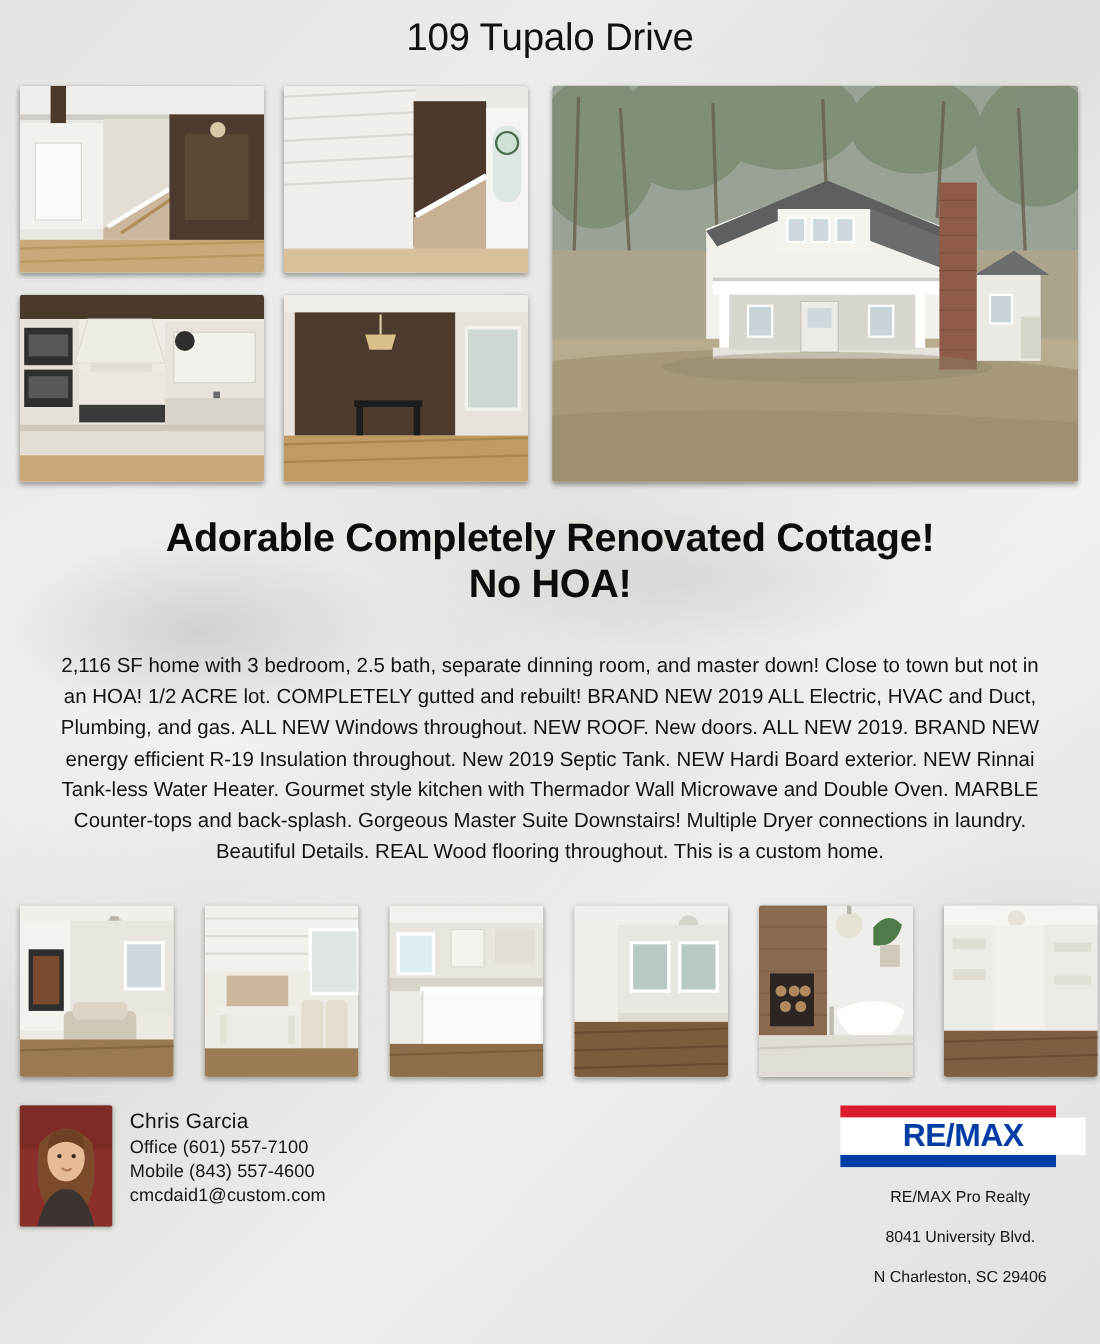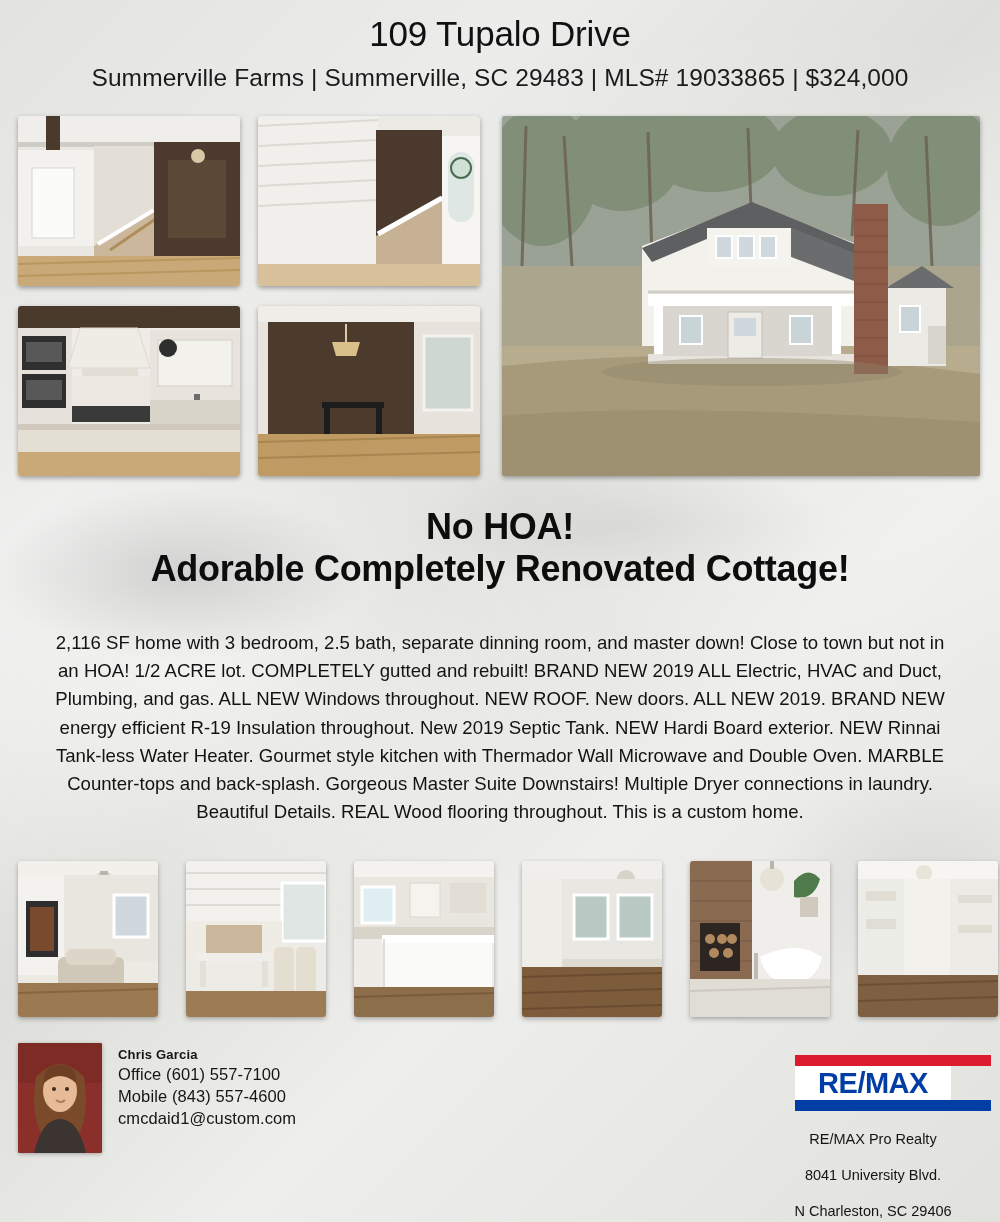--- a/index.html
+++ b/index.html
@@ -134,40 +134,40 @@
     box-shadow: 0 1px 4px rgba(0,0,0,0.3);
     background: #7b2b2b;
   }
   .agent-photo svg { display: block; width: 100%; height: 100%; }
   .agent-info {
     position: absolute;
     left: 100px; top: 4px;
     color: #151515;
   }
   .agent-name {
-    font-size: 13px;
-    font-weight: bold;
+    font-size: 19px;
+    font-weight: normal;
     letter-spacing: 0.2px;
   }
   .agent-line {
     font-size: 16.5px;
     margin-top: 3px;
     letter-spacing: 0.1px;
   }
 
   .brand {
     position: absolute;
     right: 0; top: 0;
     width: 218px;
     text-align: center;
   }
   .remax-logo {
-    width: 156px;
+    width: 223px;
     height: 56px;
-    margin: 12px auto;
+    margin: 0 auto;
     position: relative;
     display: block;
   }
   .remax-logo .bar {
     position: absolute; left: 0; width: 196px; height: 11px;
   }
   .remax-logo .bar-red { top: 0; background: #dc1c2e; }
   .remax-logo .bar-blue { bottom: 0; background: #003da5; }
   .remax-logo .wordmark {
     position: absolute;
@@ -190,21 +190,20 @@
   }
 </style>
 </head>
 <body>
 
 <div class="page"></div>
 
 <div class="content">
 
   <div class="title">109 Tupalo Drive</div>
-  <div class="subtitle">Summerville Farms  |  Summerville, SC 29483  |  MLS# 19033865  |  $324,000</div>
 
   <div class="top-gallery">
 
     <div class="photo p1">
       <svg viewBox="0 0 222 170" preserveAspectRatio="none">
         <rect width="222" height="170" fill="#e9e7e2"></rect>
         <rect x="0" y="0" width="222" height="30" fill="#efeeea"></rect>
         <rect x="0" y="26" width="222" height="5" fill="#cfccc5"></rect>
         <rect x="28" y="0" width="14" height="34" fill="#4a3a2c"></rect>
         <rect x="0" y="34" width="76" height="96" fill="#f2f1ed"></rect>
@@ -355,22 +354,22 @@
         <rect x="426" y="210" width="18" height="38" fill="#d8d5cd"></rect>
 
         <ellipse cx="250" cy="256" rx="150" ry="14" fill="#8e8468" opacity="0.4"></ellipse>
         <path d="M0 300 Q160 286 478 306 L478 360 L0 360 Z" fill="#9d9172"></path>
       </svg>
     </div>
 
   </div>
 
   <div class="headline">
+    <div>Adorable Completely Renovated Cottage!</div>
     <div>No HOA!</div>
-    <div>Adorable Completely Renovated Cottage!</div>
   </div>
 
   <div class="description">2,116 SF home with 3 bedroom, 2.5 bath, separate dinning room, and master down! Close to town but not in an HOA! 1/2 ACRE lot. COMPLETELY gutted and rebuilt! BRAND NEW 2019 ALL Electric, HVAC and Duct, Plumbing, and gas. ALL NEW Windows throughout. NEW ROOF. New doors. ALL NEW 2019. BRAND NEW energy efficient R-19 Insulation throughout. New 2019 Septic Tank. NEW Hardi Board exterior. NEW Rinnai Tank-less Water Heater. Gourmet style kitchen with Thermador Wall Microwave and Double Oven. MARBLE Counter-tops and back-splash. Gorgeous Master Suite Downstairs! Multiple Dryer connections in laundry. Beautiful Details. REAL Wood flooring throughout. This is a custom home.</div>
 
   <div class="bottom-gallery">
 
     <div class="bphoto b1">
       <svg viewBox="0 0 140 156" preserveAspectRatio="none">
         <rect width="140" height="156" fill="#edeae4"></rect>
         <rect x="0" y="0" width="140" height="14" fill="#f2f0eb"></rect>

